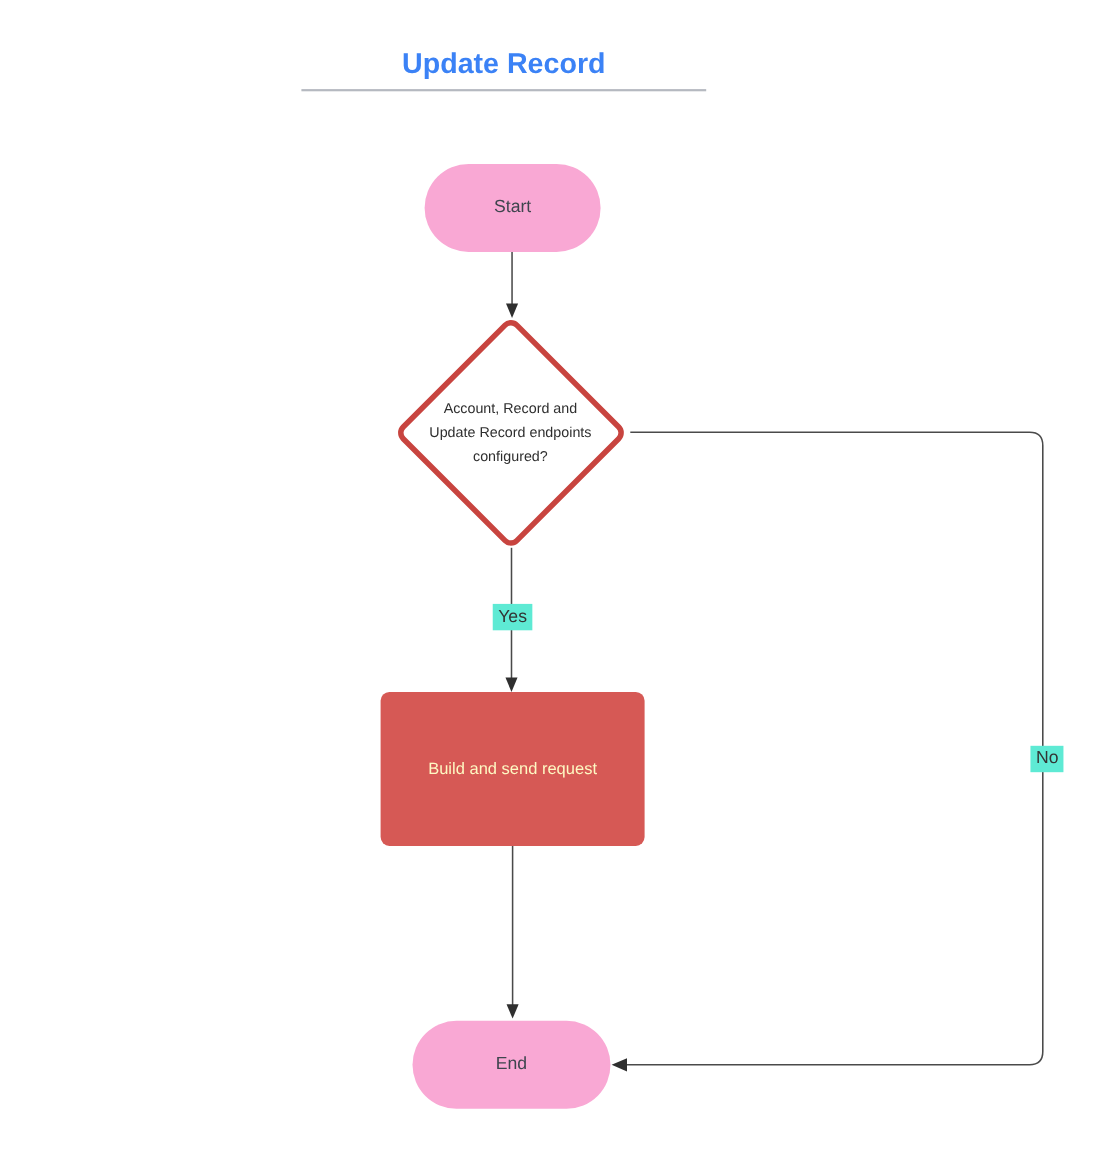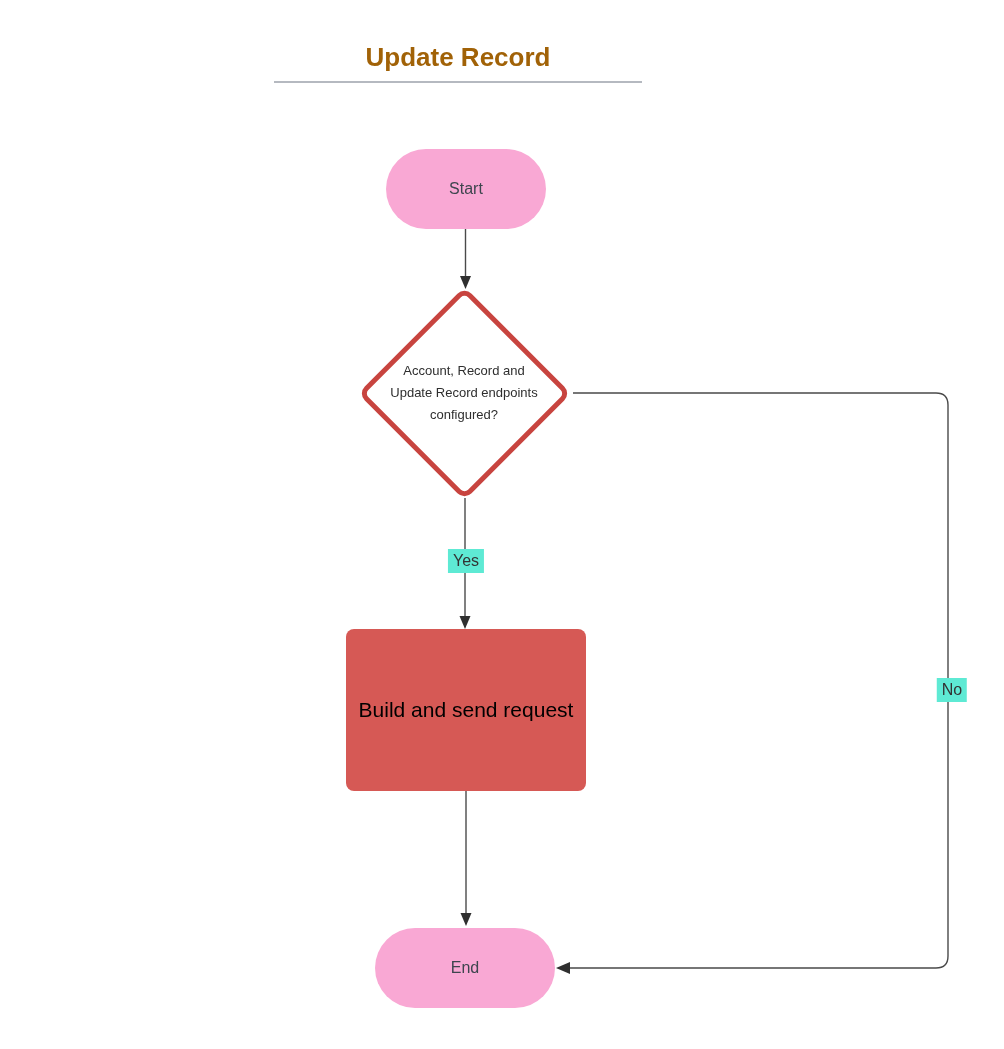--- a/index.html
+++ b/index.html
@@ -14,21 +14,21 @@
   .title-block {
     position: absolute;
     left: 274px;
     top: 42px;
     width: 368px;
     text-align: center;
     padding-bottom: 9px;
     border-bottom: 2px solid #b5b9c0;
   }
   .title-text {
-    color: #a16207;
+    color: #3b82f6;
     font-size: 26px;
     font-weight: bold;
     line-height: 30px;
   }
   .connectors {
     position: absolute;
     left: 0; top: 0;
   }
   .node {
     position: absolute;
@@ -40,25 +40,25 @@
   }
   .terminator {
     background: #f9a8d4;
     border-radius: 40px;
     color: #3e454e;
     font-size: 16px;
   }
   .node-start { left: 386px; top: 149px; width: 160px; height: 80px; }
   .node-end   { left: 375px; top: 928px; width: 180px; height: 80px; }
   .node-process {
-    left: 346px; top: 629px; width: 240px; height: 162px;
+    left: 346px; top: 629px; width: 240px; height: 140px;
     background: #d65955;
     border-radius: 8px;
-    color: #000000;
-    font-size: 21px;
+    color: #fef9c3;
+    font-size: 15px;
   }
   .diamond-shape {
     position: absolute;
     left: 389px; top: 318px;
     width: 151px; height: 151px;
     background: #ffffff;
     border: 5px solid #c8443f;
     border-radius: 10px;
     transform: rotate(45deg);
     box-sizing: border-box;

